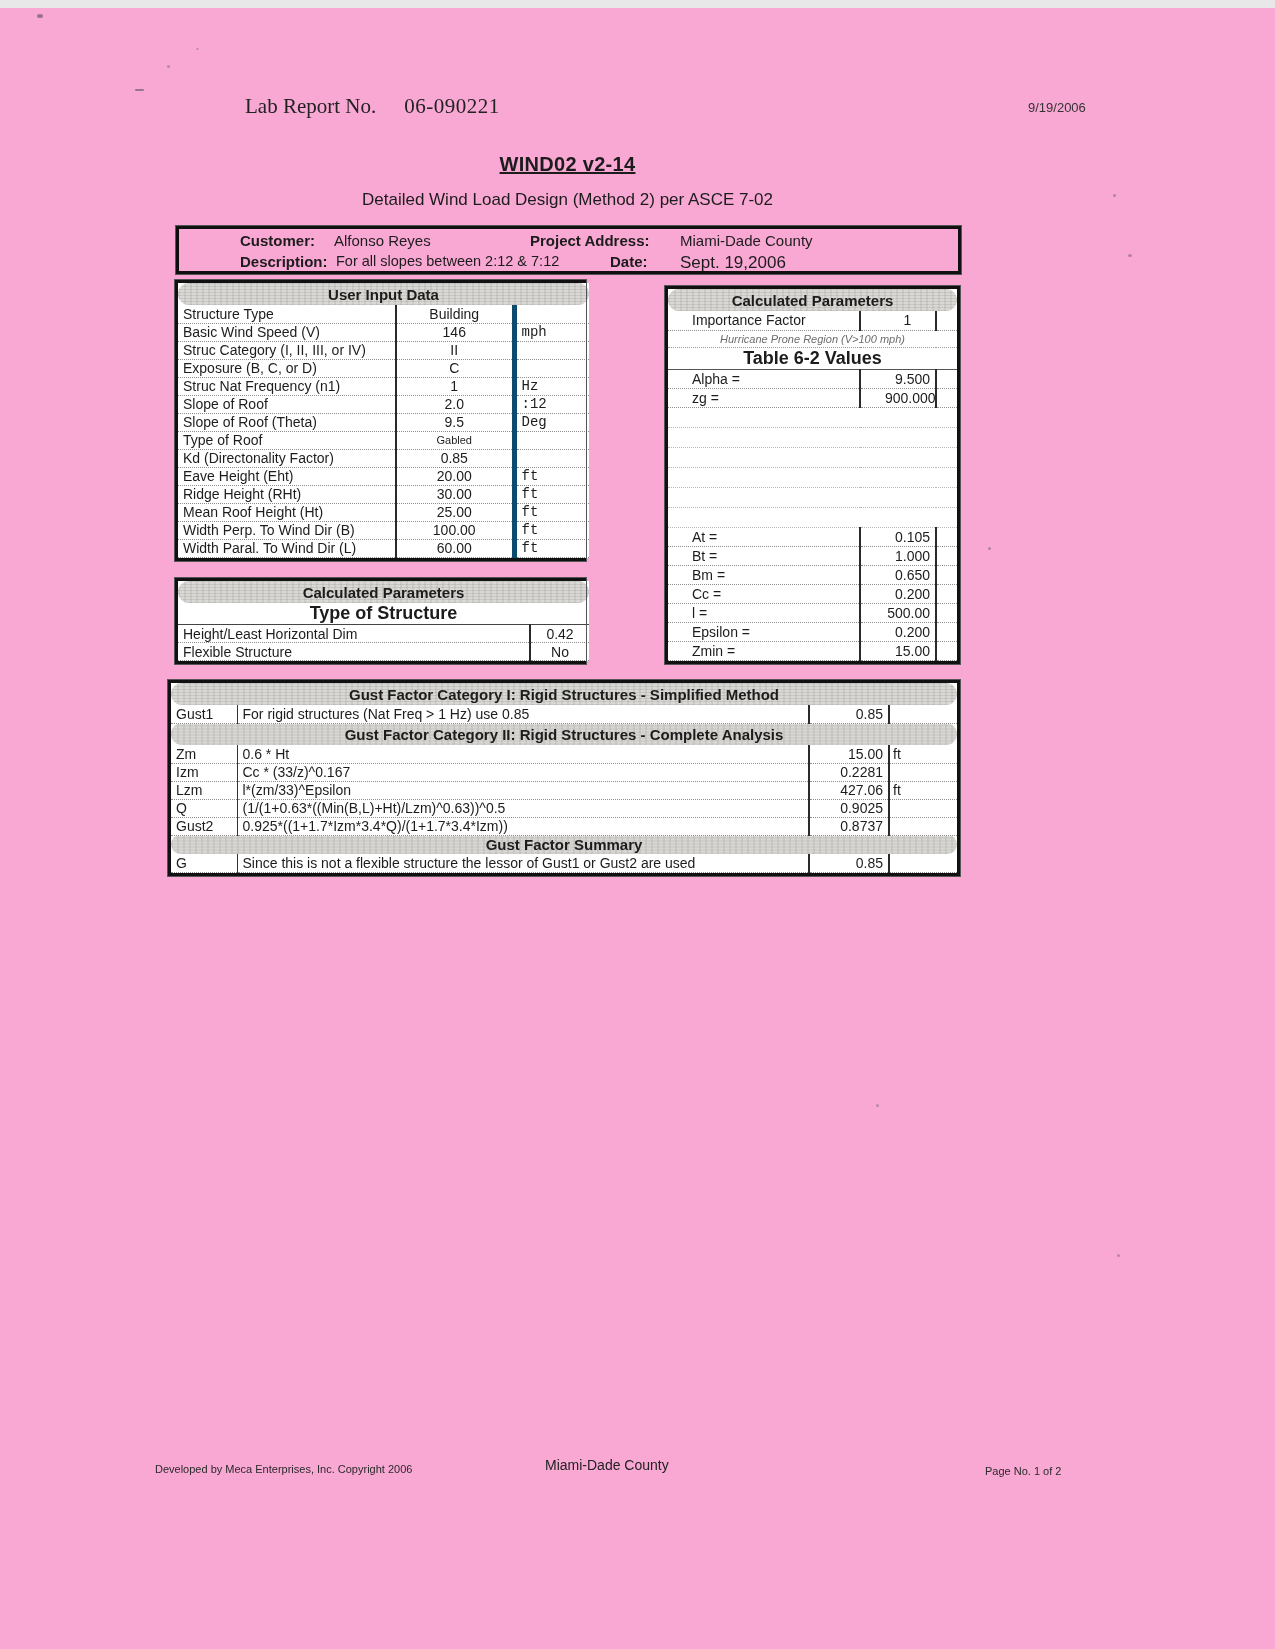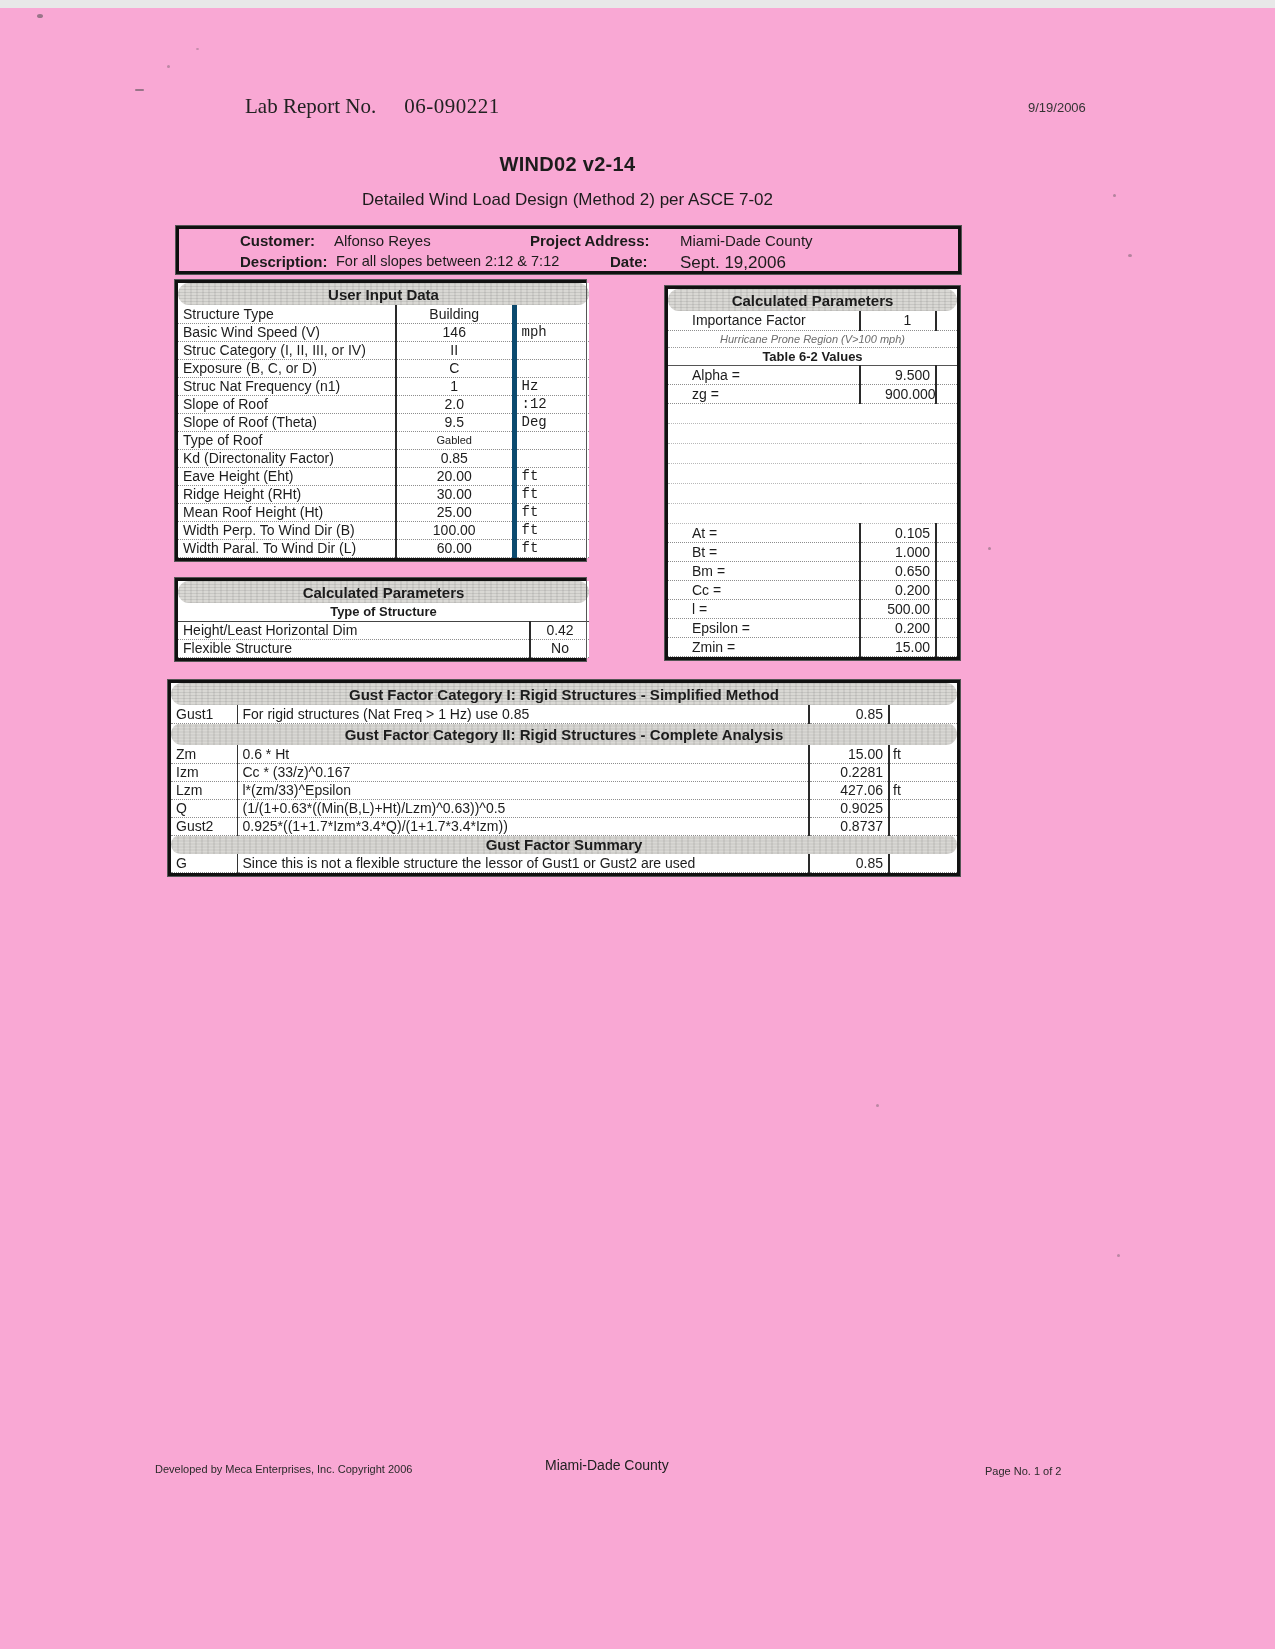--- a/index.html
+++ b/index.html
@@ -9,36 +9,36 @@
     background:#f9a8d4; color:#1c1c1c; overflow:hidden;
     font-family:"Liberation Sans", sans-serif;
   }
   .abs { position:absolute; }
 
   
   .lab-report { left:245px; top:86px; font-family:"Liberation Serif", serif; font-size:21px; color:#222; }
   .lab-report .num { margin-left:28px; letter-spacing:.5px; }
   .print-date { left:1028px; top:92px; font-size:13px; color:#333; }
   .title-block { left:175px; top:145px; width:785px; text-align:center; }
-  .doc-title { font-size:20px; font-weight:bold; letter-spacing:.3px; }
+  .doc-title { font-size:20px; font-weight:bold; text-decoration:underline; letter-spacing:.3px; }
   .doc-subtitle { margin-top:14px; font-size:17px; }
 
   
   .tblwrap::before { content:""; position:absolute; inset:-4px; border:1px solid #555; pointer-events:none; }
   table { border-collapse:collapse; table-layout:fixed; width:100%; background:#fff; }
   td, th { overflow:hidden; white-space:nowrap; font-size:14px; font-weight:normal; padding:0 5px; }
   .sechead {
     text-align:center; font-weight:bold; font-size:15px; height:22px;
     background-color:#d9d8d4;
     background-image:
       repeating-linear-gradient(0deg, rgba(90,90,90,.14) 0 1px, transparent 1px 3px),
       repeating-linear-gradient(90deg, rgba(90,90,90,.10) 0 2px, transparent 2px 6px);
     border-radius: 11px;
   }
-  .subhead { text-align:center; font-weight:bold; font-size:13px; height:18px; }
+  .subhead { text-align:center; font-weight:bold; font-size:18px; height:18px; }
   tr.r td { height:18px; border-bottom:1px dotted #8d8d8d; }
   td.lbl { border-right:2px solid #2a2a2a; }
   td.val { text-align:center; }
   td.valr { text-align:right; border-left:2px solid #2a2a2a; border-right:2px solid #2a2a2a; }
   td.unit { border-left:5px solid #0c4a6e;font-family:Liberation Mono, monospace; }
   td.unit2 { padding-left:3px; }
   .sm { font-size:11px; }
 
   
   .infobox { left:175px; top:218px; width:786px; height:48px; border:3px solid #111; border-left:4px solid #0d0d0d; padding:3px 0 0 13px; }

